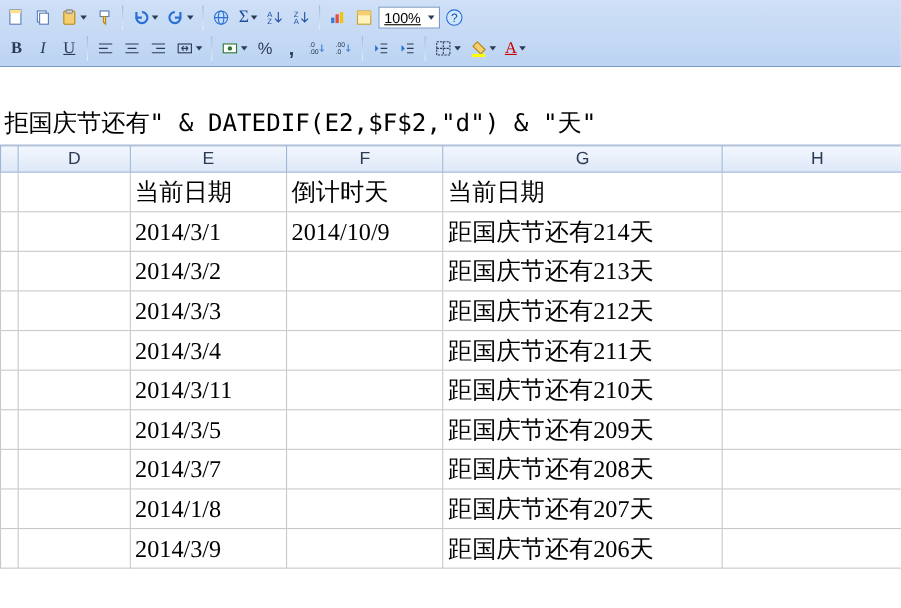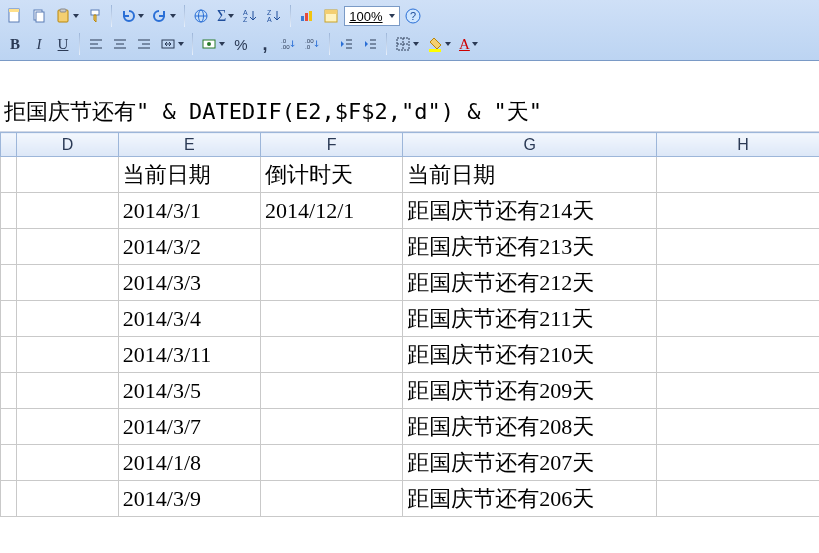--- a/index.html
+++ b/index.html
@@ -340,21 +340,21 @@
       <td></td>
       <td>当前日期</td>
       <td>倒计时天</td>
       <td>当前日期</td>
       <td></td>
     </tr>
     <tr>
       <td></td>
         <td></td>
       <td class="right">2014/3/1</td>
-      <td class="right">2014/12/1</td>
+      <td class="right">2014/10/9</td>
       <td class="left">距国庆节还有214天</td>
       <td></td>
     </tr>
     <tr>
       <td></td>
         <td></td>
       <td class="right">2014/3/2</td>
       <td class="right"></td>
       <td class="left">距国庆节还有213天</td>
       <td></td>

